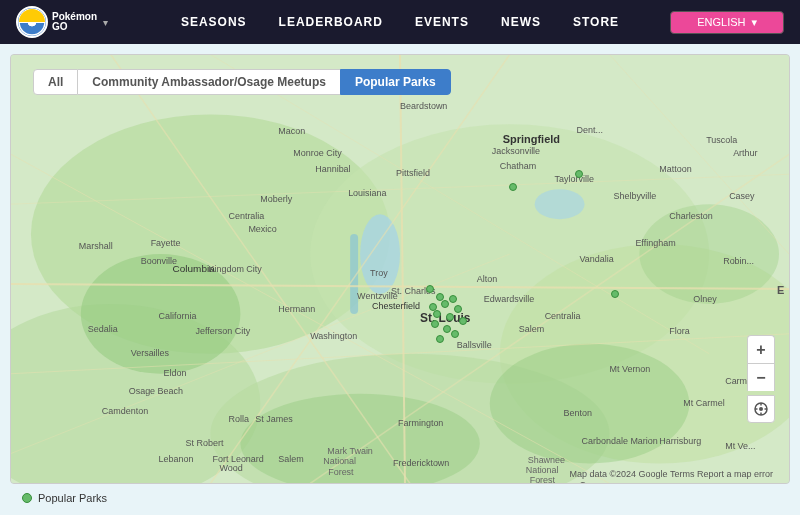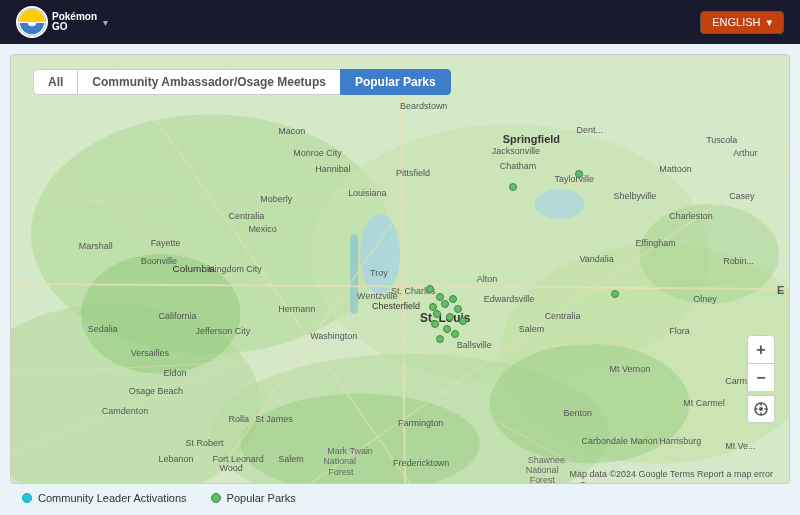--- a/index.html
+++ b/index.html
@@ -58,26 +58,26 @@
       color: #fff;
       font-size: 12px;
       font-weight: 600;
       letter-spacing: 1px;
       text-transform: uppercase;
       cursor: pointer;
       text-decoration: none;
     }
     .lang-btn {
       margin-left: auto;
-      background: #c2410c;
+      background: #ec4899;
       border: 1px solid #555;
       border-radius: 4px;
       color: #fff;
       font-size: 11px;
-      padding: 4px 11px;
+      padding: 4px 26px;
       display: flex;
       align-items: center;
       gap: 6px;
       cursor: pointer;
     }
 
     
     .main-content {
       height: 475px;
       position: relative;
@@ -241,20 +241,27 @@
         <path d="M1 14 A13 13 0 0 1 27 14" fill="#ffcb05"></path>
       </svg>
     </div>
     <div class="logo-text">
       <div>Pokémon</div>
       <div>GO</div>
     </div>
     <span class="chevron-down">▾</span>
   </div>
 
+  <nav class="nav">
+    <a class="nav-item">SEASONS</a>
+    <a class="nav-item">LEADERBOARD</a>
+    <a class="nav-item">EVENTS</a>
+    <a class="nav-item">NEWS</a>
+    <a class="nav-item">STORE</a>
+  </nav>
 
   <div class="lang-btn">
     <span>ENGLISH</span>
     <span>▾</span>
   </div>
 </header>
 
 <div class="main-content">
   <div class="map-container">
 
@@ -485,21 +492,17 @@
 
     <div class="map-attribution">
       <span>Map data ©2024 Google</span>
       <a>Terms</a>
       <span style="cursor:pointer;"> <span>Report a map error</span></span>
     </div>
   </div>
 
   <div class="legend">
     <div class="legend-item">
-      <div class="legend-dot legend-dot-cyan"></div>
-      <span>Community Leader Activations</span>
-    </div>
-    <div class="legend-item">
       <div class="legend-dot legend-dot-green"></div>
       <span>Popular Parks</span>
     </div>
   </div>
 </div>
 
 </body></html>

